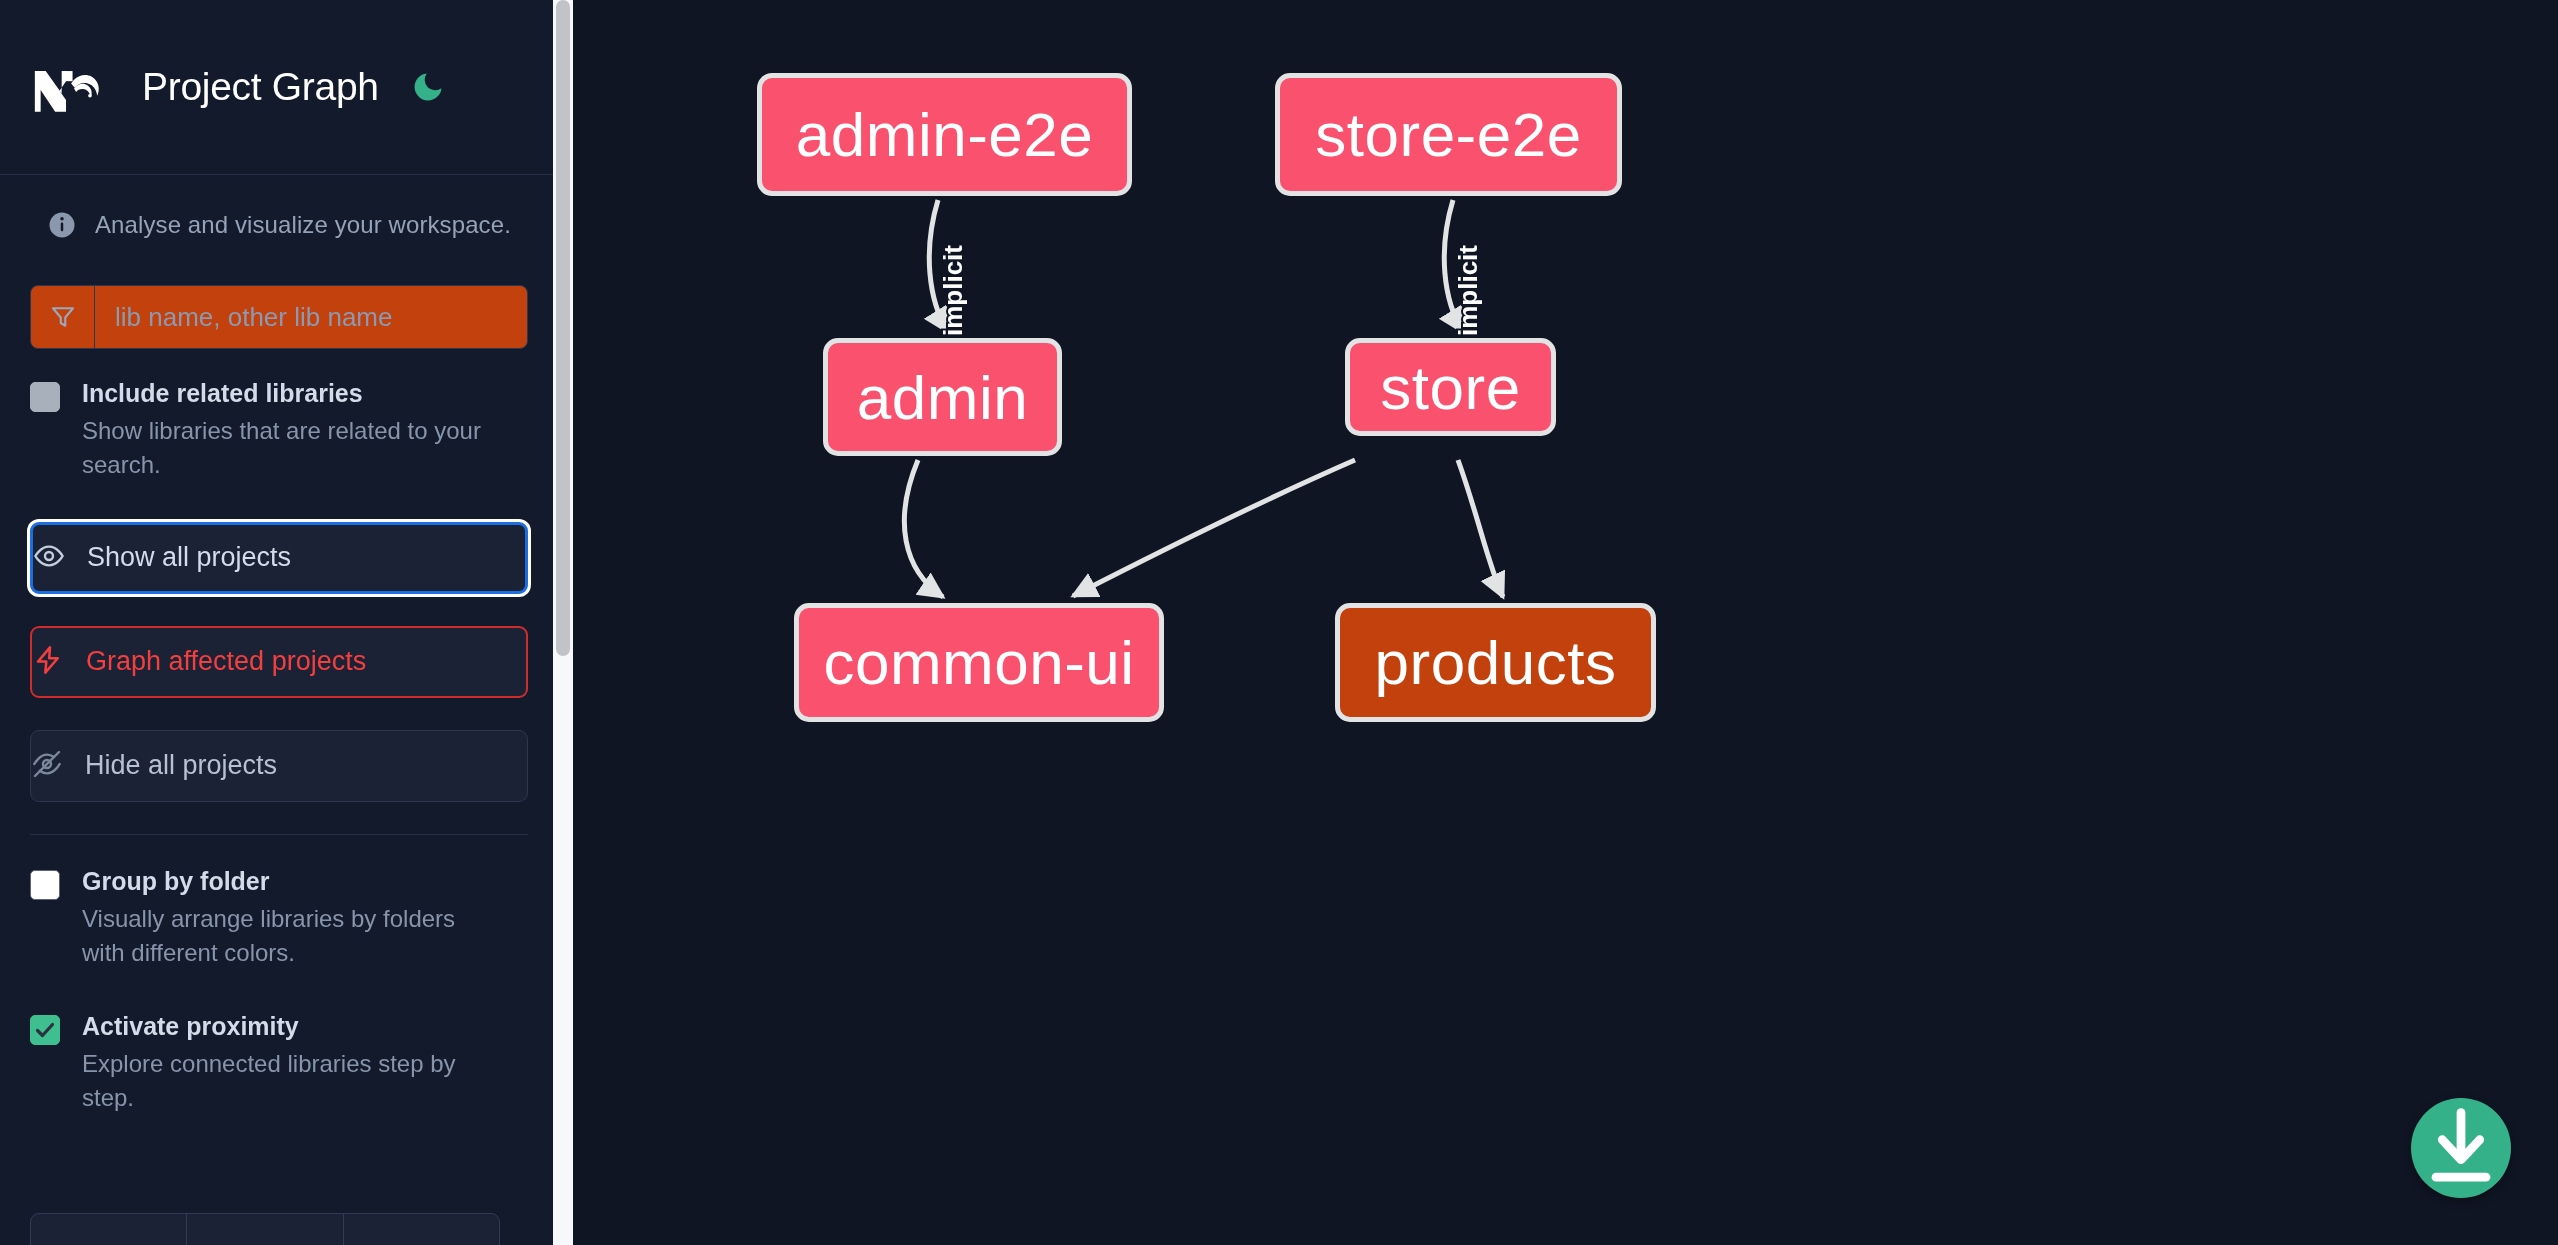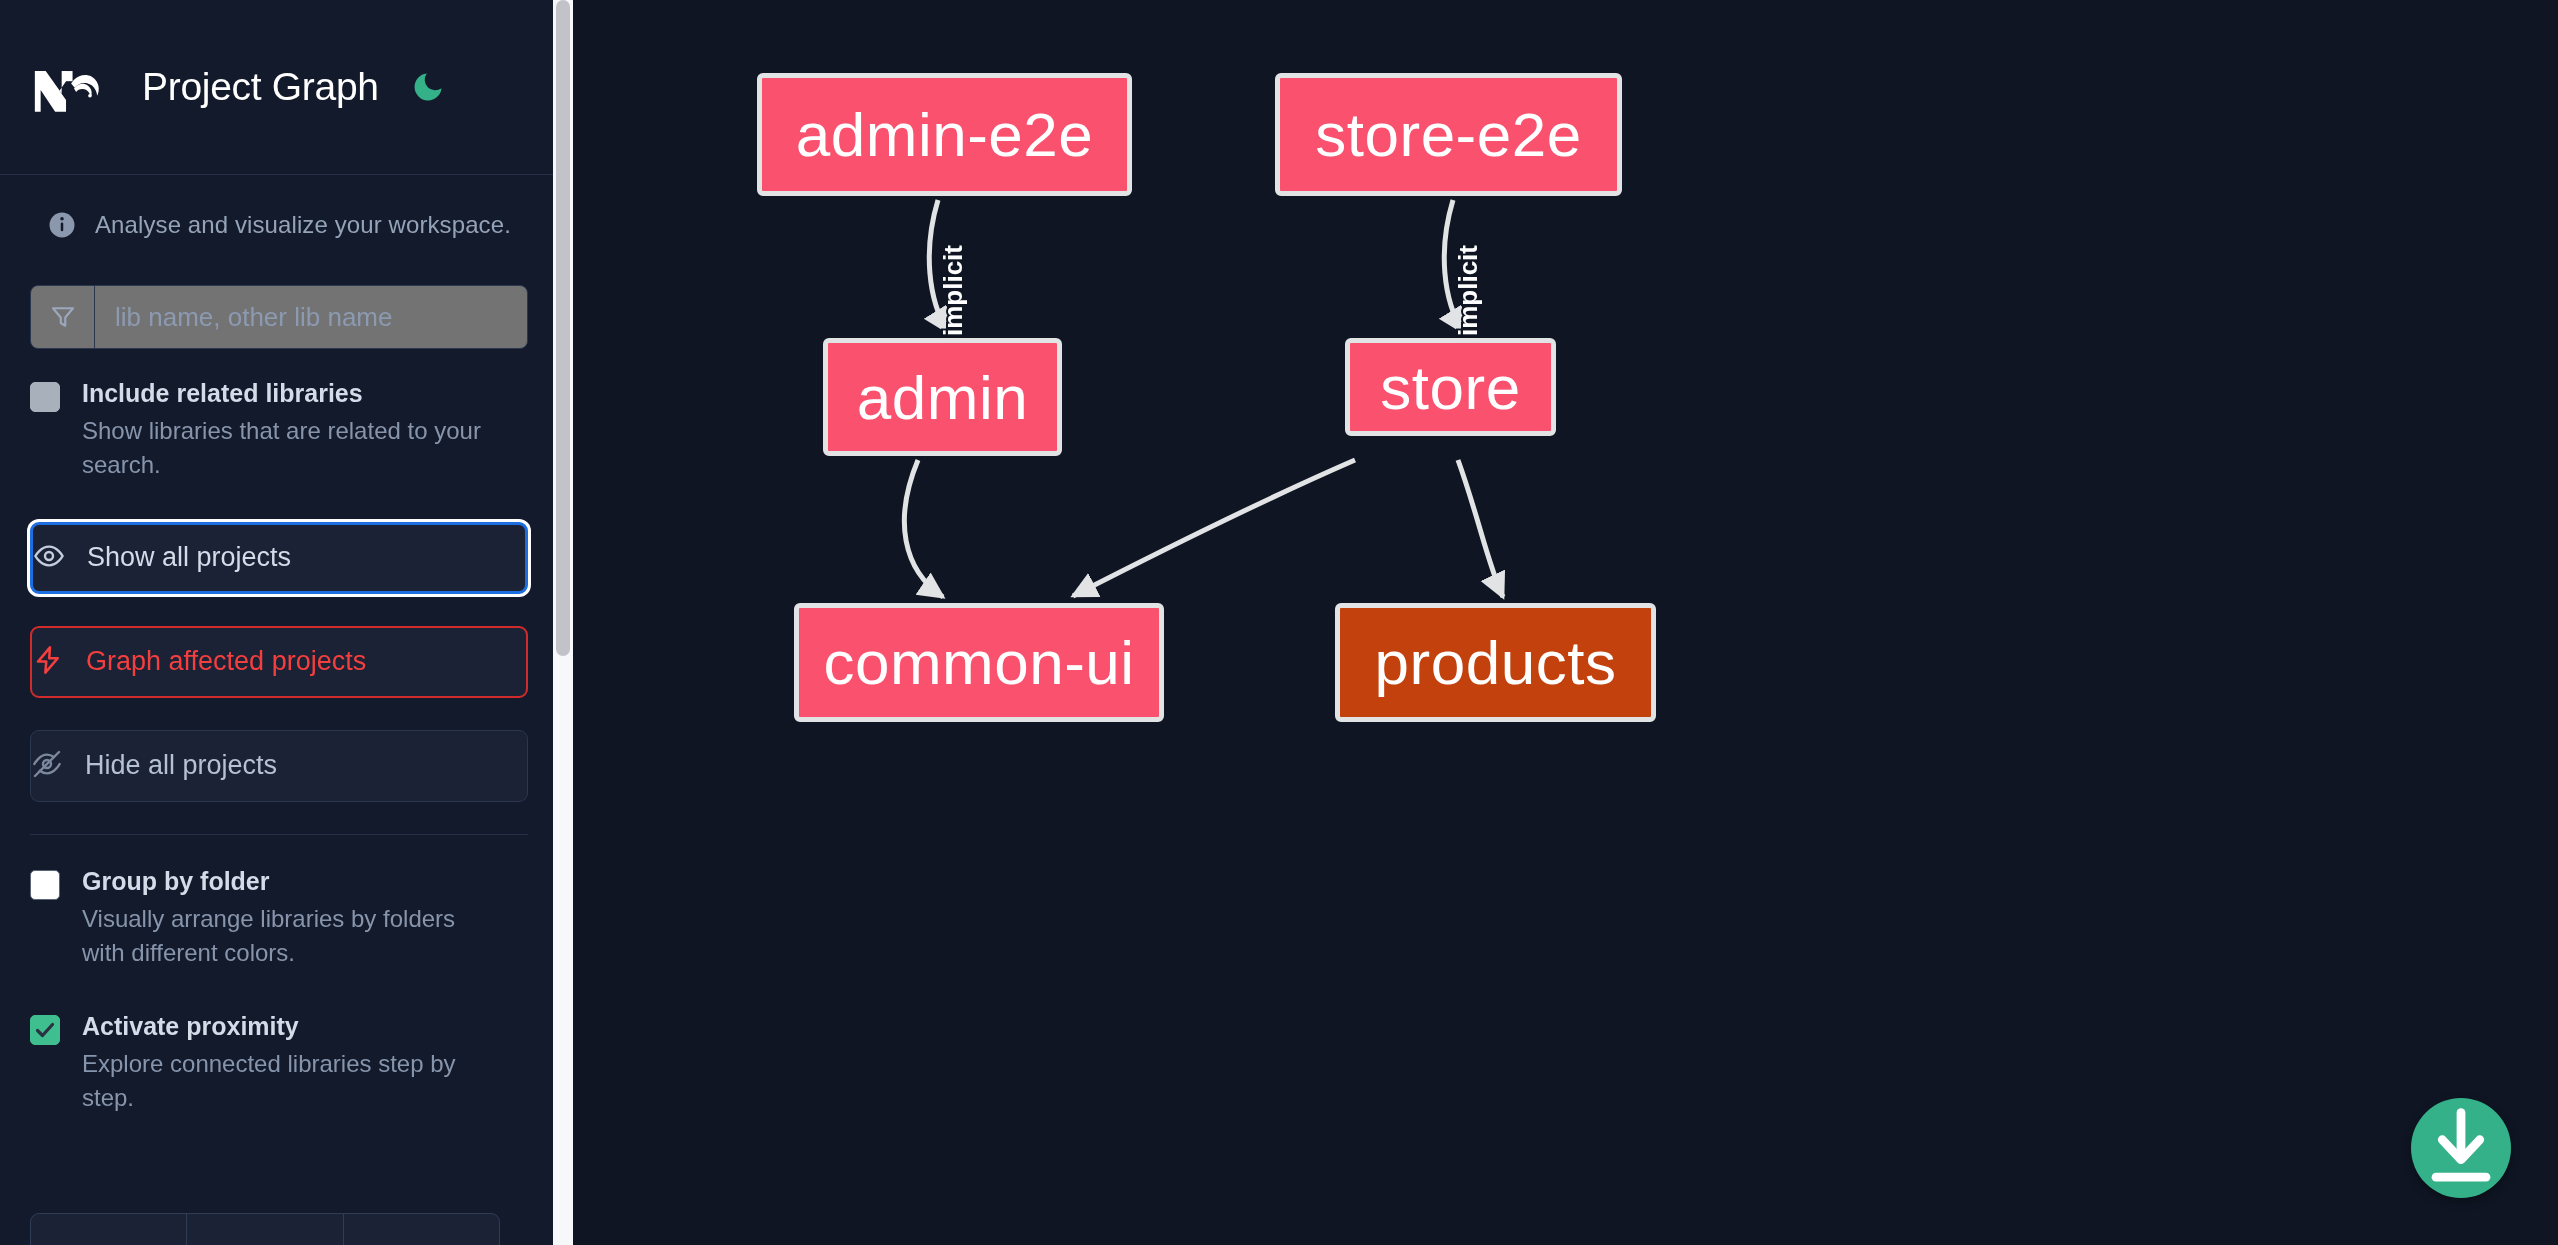--- a/index.html
+++ b/index.html
@@ -49,21 +49,21 @@
   .info-icon { width: 30px; height: 30px; flex: 0 0 30px; }
   .info-text {
     color: #94A3B8; font-size: 24px; margin-left: 18px;
     letter-spacing: 0.1px;
   }
 
   .search-wrap { padding: 0 30px; margin-top: 10px; }
   .search-box {
     display: flex; align-items: center;
     height: 64px;
-    background: #737373;
+    background: #c2410c;
     border: 1px solid #2B374F;
     border-radius: 8px;
     overflow: hidden;
   }
   .search-icon-cell {
     width: 64px; height: 100%;
     display: flex; align-items: center; justify-content: center;
     border-right: 1px solid #2B374F;
     flex: 0 0 64px;
   }
@@ -146,21 +146,21 @@
     position: relative;
     flex: 1; height: 1245px;
     background: #0F1523;
     overflow: hidden;
   }
   .graph svg { position: absolute; inset: 0; width: 100%; height: 100%; }
 
   .node {
     position: absolute;
     display: flex; align-items: center; justify-content: center;
-    border-radius: 6px;
+    border-radius: 15px;
     border: 5px solid #E2E3E5;
     color: #FFFFFF;
     font-size: 62px;
     letter-spacing: 0.5px;
     cursor: pointer;
     white-space: nowrap;
   }
   .node.pink { background: #F9516E; }
   .node.grey { background: #c2410c; }
 

